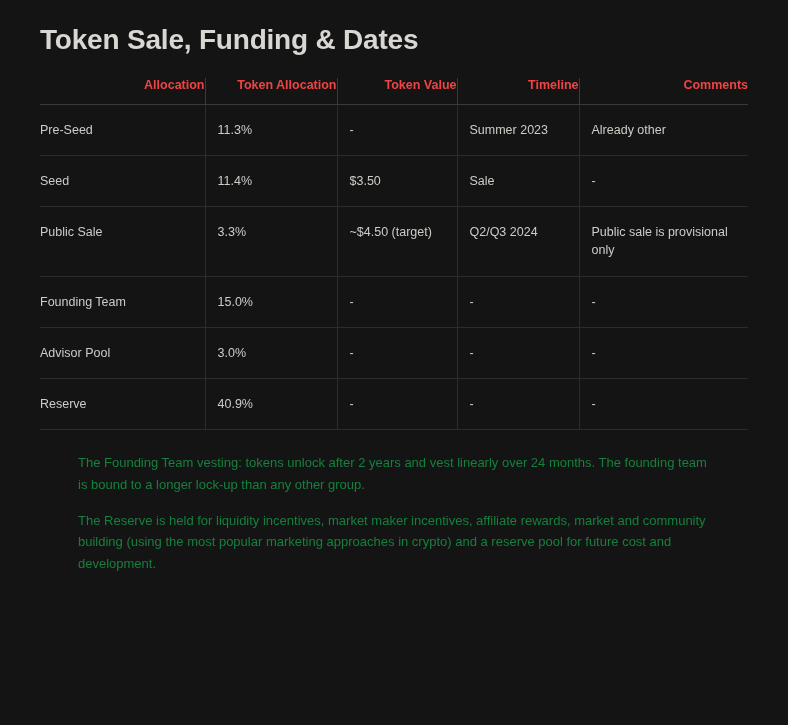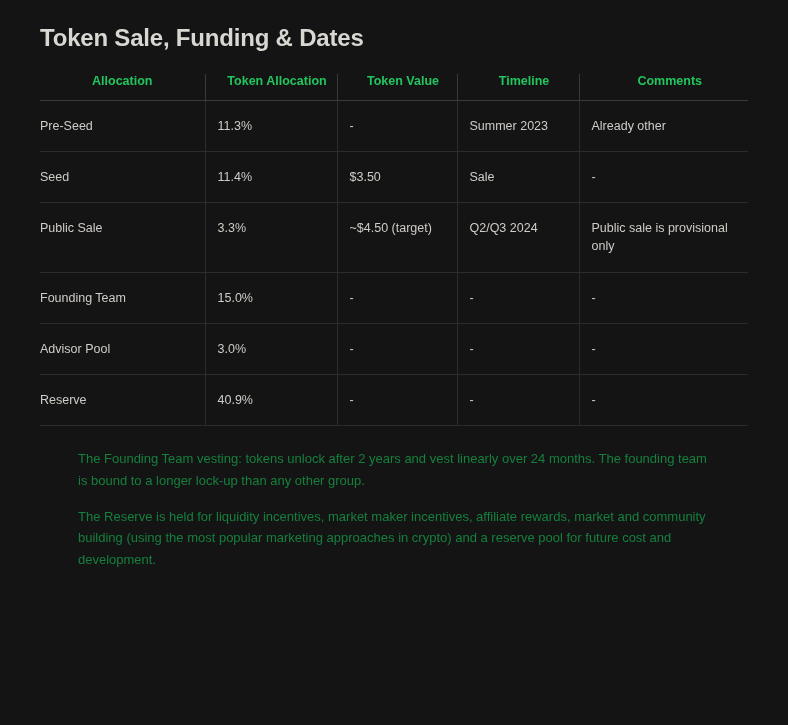--- a/index.html
+++ b/index.html
@@ -16,21 +16,21 @@
     color: #e8e6e3;
   }
   .page {
     width: 788px;
     height: 725px;
     padding: 0 40px;
     background: #141414;
     position: relative;
   }
   .page-title {
-    font-size: 24px;
+    font-size: 28px;
     font-weight: bold;
     color: #d9d7d2;
     letter-spacing: -0.2px;
     margin: 0;
     padding-top: 24px;
   }
   .section-title {
     font-size: 22px;
     font-weight: bold;
     color: #d9d7d2;
@@ -45,24 +45,24 @@
     padding-top: 30px;
     line-height: 1.5;
   }
   table {
     width: 708px;
     border-collapse: collapse;
     margin-top: 22px;
     table-layout: fixed;
   }
   thead th {
-    text-align: center;
+    text-align: right;
     font-size: 12.5px;
     font-weight: bold;
-    color: #22c55e;
+    color: #ef4444;
     padding: 0 0 12px 0;
     border-bottom: 1px solid #3a3a3a;
   }
   thead th.c0 { width: 165px; }
   thead th.c1 { width: 132px; }
   thead th.c2 { width: 120px; }
   thead th.c3 { width: 122px; }
   thead th.c4 { width: 169px; }
   tbody td {
     font-size: 12.5px;

